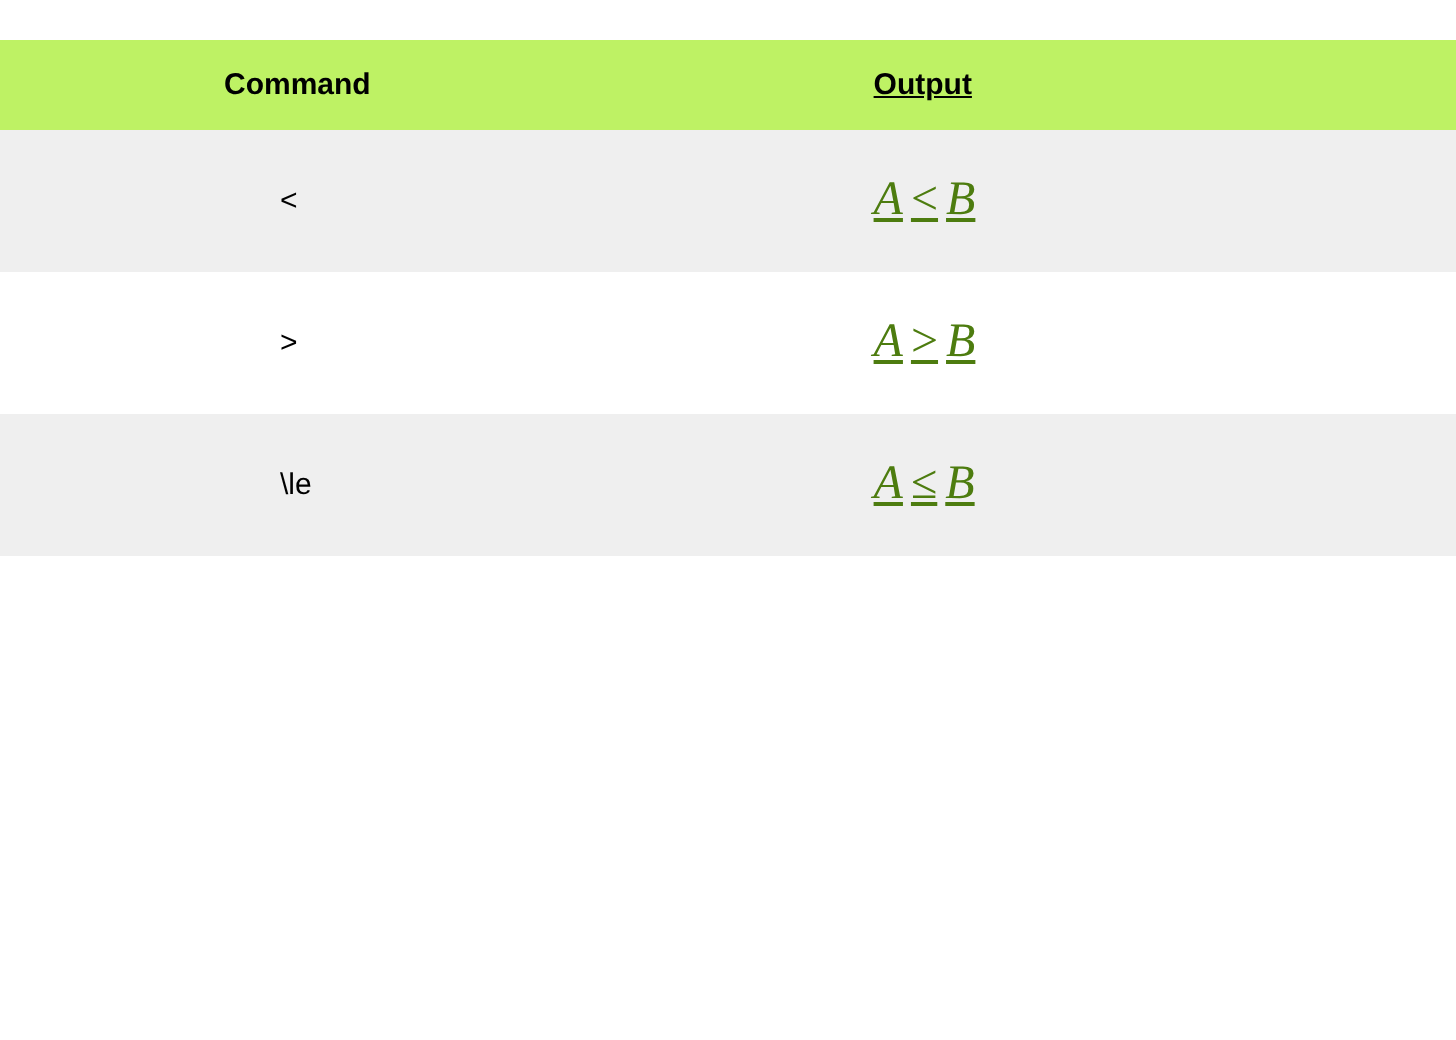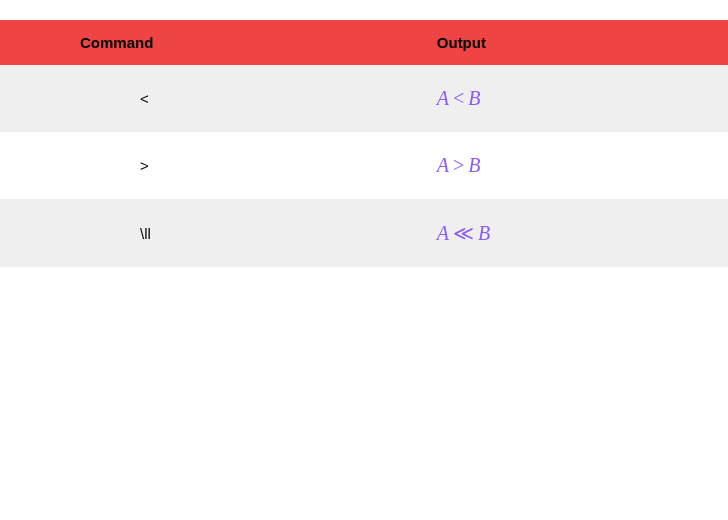--- a/index.html
+++ b/index.html
@@ -20,37 +20,39 @@
     }
     table {
       width: 100%;
       border-collapse: collapse;
     }
     th {
       text-align: left;
       font-weight: bold;
       font-size: 15px;
       color: #000;
-      padding: 14px 0 14px 80px;
-      background: #ef4444;
+      padding: 14px 0 14px 112px;
+      background: #bef264;
     }
     th.output-col {
       padding-left: 0;
+      text-decoration: underline;
     }
     td {
       padding: 22px 0 22px 140px;
       font-size: 15px;
       vertical-align: middle;
     }
     td.output-cell {
       padding-left: 0;
       font-family: 'Times New Roman', Times, serif;
       font-style: italic;
-      font-size: 20px;
-      color: #8b5cf6;
+      font-size: 24px;
+      color: #4d7c0f;
+      text-decoration: underline;
     }
     td.command-cell {
       font-family: Arial, Helvetica, sans-serif;
       font-size: 15px;
       color: #000;
     }
     tr.striped {
       background-color: #efefef;
     }
     tr.plain {
@@ -88,18 +90,18 @@
     <tbody>
       <tr class="striped">
         <td class="command-cell">&lt;</td>
         <td class="output-cell"><span class="math-var">A</span><span class="math-op">&lt;</span><span class="math-var">B</span></td>
       </tr>
       <tr class="plain">
         <td class="command-cell">&gt;</td>
         <td class="output-cell"><span class="math-var">A</span><span class="math-op">&gt;</span><span class="math-var">B</span></td>
       </tr>
       <tr class="striped">
-        <td class="command-cell">\ll</td>
-        <td class="output-cell"><span class="math-var">A</span><span class="math-op">≪</span><span class="math-var">B</span></td>
+        <td class="command-cell">\le</td>
+        <td class="output-cell"><span class="math-var">A</span><span class="math-op">≤</span><span class="math-var">B</span></td>
       </tr>
     </tbody>
   </table>
 </div>
 
 </body></html>

